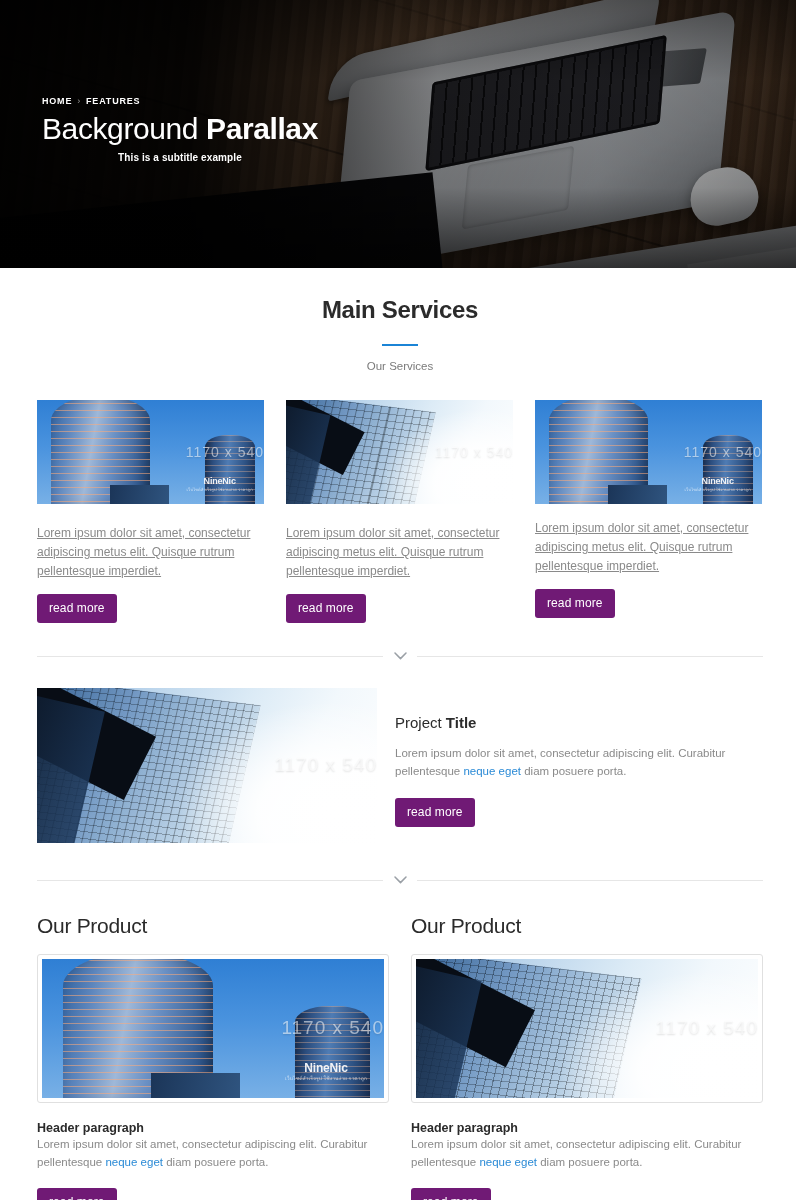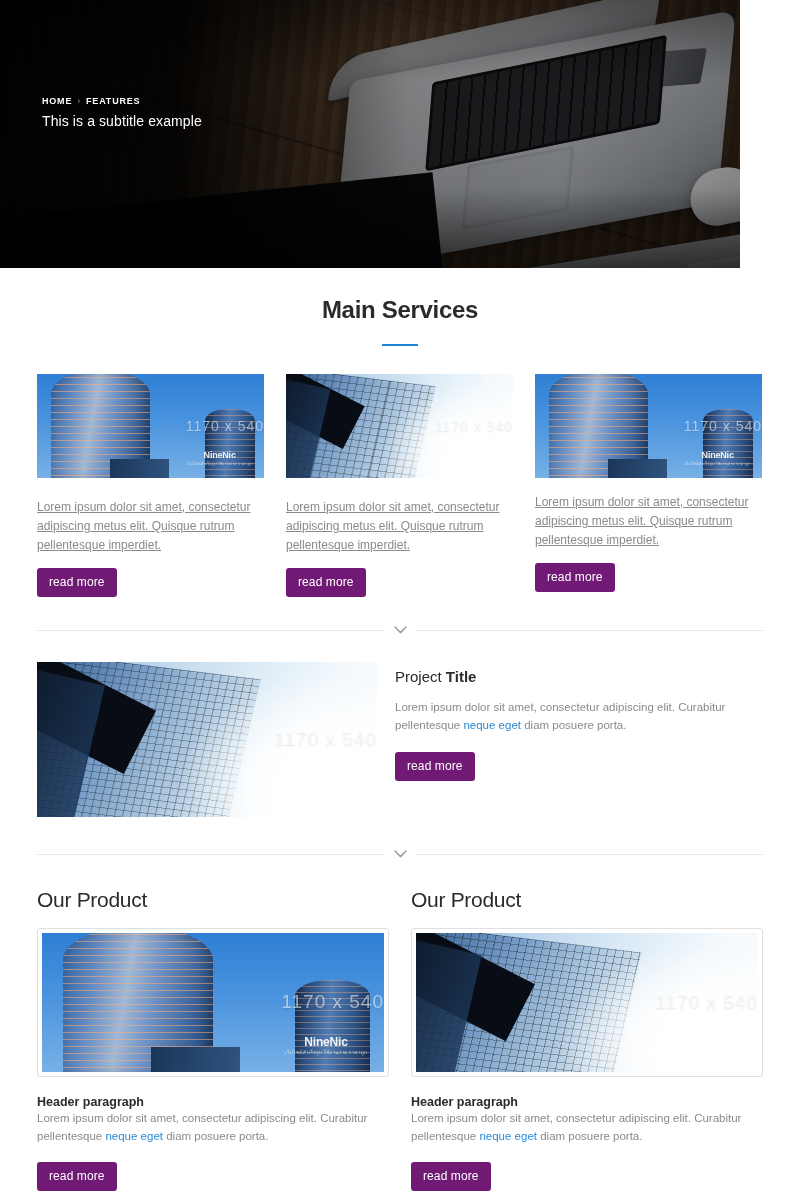--- a/index.html
+++ b/index.html
@@ -11,21 +11,21 @@
     background: #ffffff;
     font-family: "Liberation Sans", sans-serif;
     color: #333;
     overflow: hidden;
     position: relative;
   }
 
   
   .hero {
     position: relative;
-    width: 740px;
+    width: 796px;
     height: 268px;
     overflow: hidden;
     background: #000000;
   }
   .hero-photo {
     position: absolute;
     inset: 0;
     overflow: hidden;
   }
   
@@ -183,24 +183,25 @@
   .hero-title {
     font-size: 30px;
     line-height: 1.05;
     color: #ffffff;
     font-weight: 400;
     letter-spacing: -0.4px;
     margin-bottom: 7px;
   }
   .hero-title b { font-weight: 700; }
   .hero-sub {
-    font-size: 14px;
-    font-weight: normal;
+    font-size: 10px;
+    font-weight: bold;
     color: #ffffff;
     letter-spacing: 0.1px;
+    text-align: center;
   }
 
   
   .container {
     width: 726px;
     margin: 0 auto;
   }
 
   
   .section-head {
@@ -411,21 +412,21 @@
   .project {
     display: flex;
     gap: 18px;
     align-items: flex-start;
   }
   .project .ph {
     width: 340px;
     height: 155px;
     flex: none;
   }
-  .project-body { padding-top: 6px; flex: 1; }
+  .project-body { padding-top: 6px; flex: 1; margin-top: 20px; }
   .project-title {
     font-size: 15px;
     color: #2b2b2b;
     font-weight: 400;
     margin-bottom: 13px;
   }
   .project-title b { font-weight: bold; }
   .body-text {
     font-size: 11.5px;
     line-height: 1.62;
@@ -488,28 +489,30 @@
     <div class="obj-bl"></div>
     <div class="obj-br"></div>
     <div class="obj-br2"></div>
   </div>
   <div class="hero-overlay"></div>
 
   <div class="hero-content">
     <div class="breadcrumb">
       <span>HOME</span><span class="crumb-sep">›</span><span>FEATURES</span>
     </div>
+    <h1 class="hero-title"><span>Background </span><b>Parallax</b></h1>
     <div class="hero-sub">This is a subtitle example</div>
   </div>
 </section>
 
 <section class="services">
   <div class="section-head">
     <h2 class="section-title">Main Services</h2>
     <div class="title-rule"></div>
+    <div class="section-sub">Our Services</div>
   </div>
 
   <div class="container">
     <div class="cards">
 
       <div class="card">
         <div class="ph img-a">
           <div class="tower-main"></div>
           <div class="base-bldg"></div>
           <div class="tower-side"></div>

